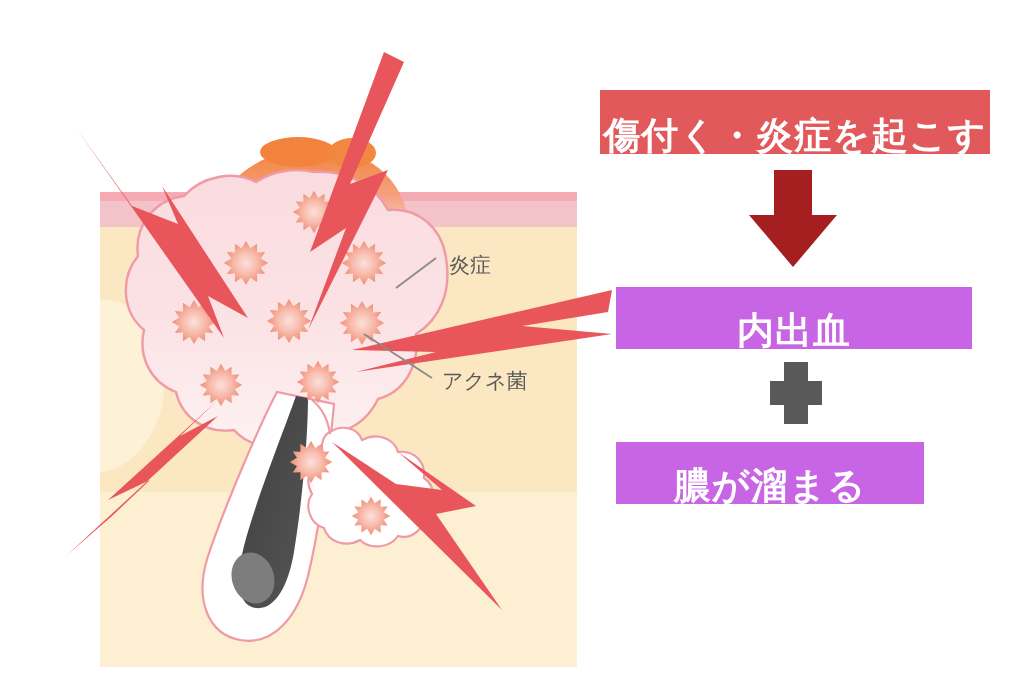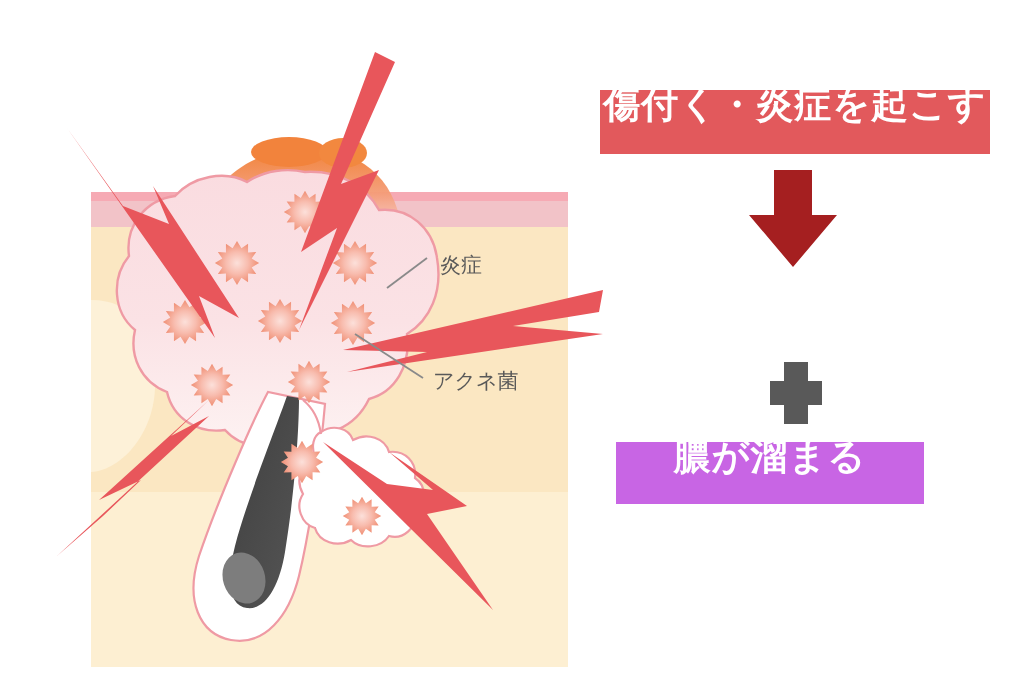--- a/index.html
+++ b/index.html
@@ -19,47 +19,46 @@
     position: absolute;
     left: 0; top: 0;
     width: 1024px;
     height: 683px;
     background: #ffffff;
   }
 
   
   #illustration {
     position: absolute;
-    left: 3px; top: 0;
+    left: 12px; top: 0;
     width: 600px;
     height: 683px;
   }
   #illustration svg { display: block; }
 
   
   #flow {
     position: absolute;
     left: 598px;
     top: 82px;
     width: 400px;
     height: 430px;
   }
 
   .flow-box {
     position: absolute;
     display: flex;
-    align-items: flex-start;
+    align-items: flex-end;
     justify-content: center;
     color: #ffffff;
     font-weight: bold;
     letter-spacing: 1px;
     white-space: nowrap;
     line-height: 1;
     text-rendering: geometricPrecision;
-    font-family: Liberation Mono, monospace;
   }
 
   #box-top {
     left: 2px;
     top: 8px;
     width: 390px;
     height: 64px;
     font-size: 37px;
   }
 
@@ -265,20 +264,23 @@
     <div class="flow-box" id="box-top" style="background:#e2595c;">
       <span>傷付く・炎症を起こす</span>
     </div>
 
     <div id="down-arrow">
       <svg width="96" height="98" viewBox="0 0 96 98" xmlns="http://www.w3.org/2000/svg">
         <polygon points="29,0 67,0 67,45 92,45 48,97 4,45 29,45" fill="#a51f20"></polygon>
       </svg>
     </div>
 
+    <div class="flow-box" id="box-mid" style="background:#c865e4;">
+      <span>内出血</span>
+    </div>
 
     <div id="plus-sign">
       <div class="bar-h"></div>
       <div class="bar-v"></div>
     </div>
 
     <div class="flow-box" id="box-bot" style="background:#c865e4;">
       <span>膿が溜まる</span>
     </div>
 

